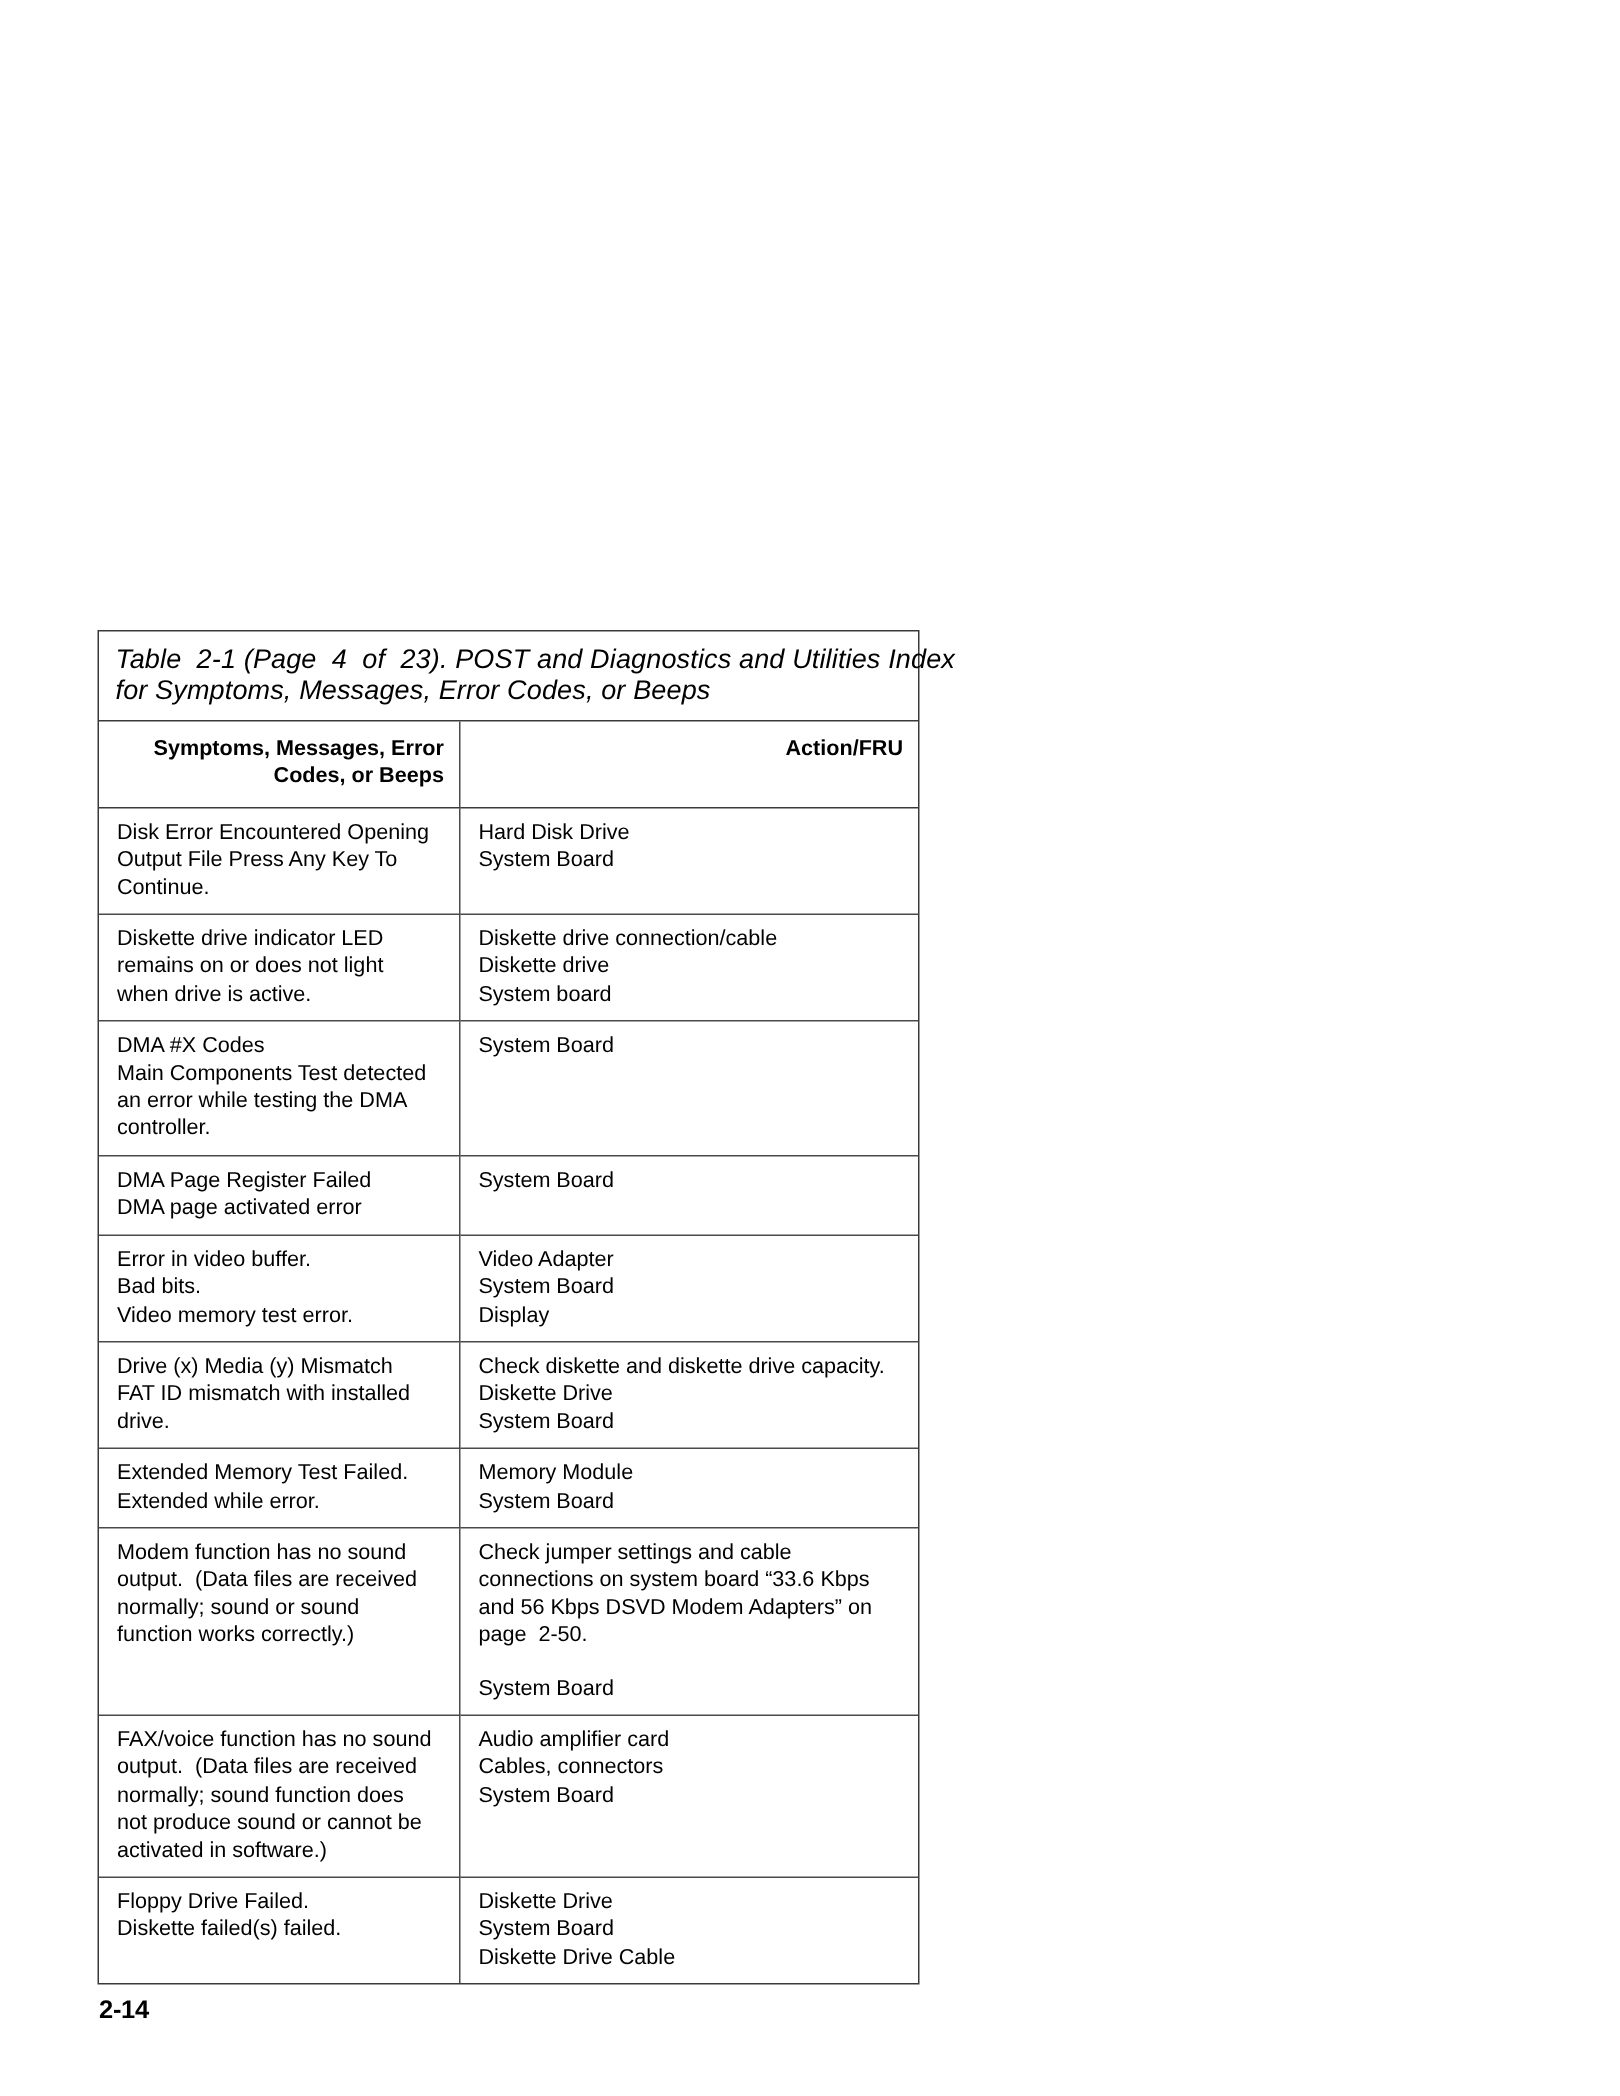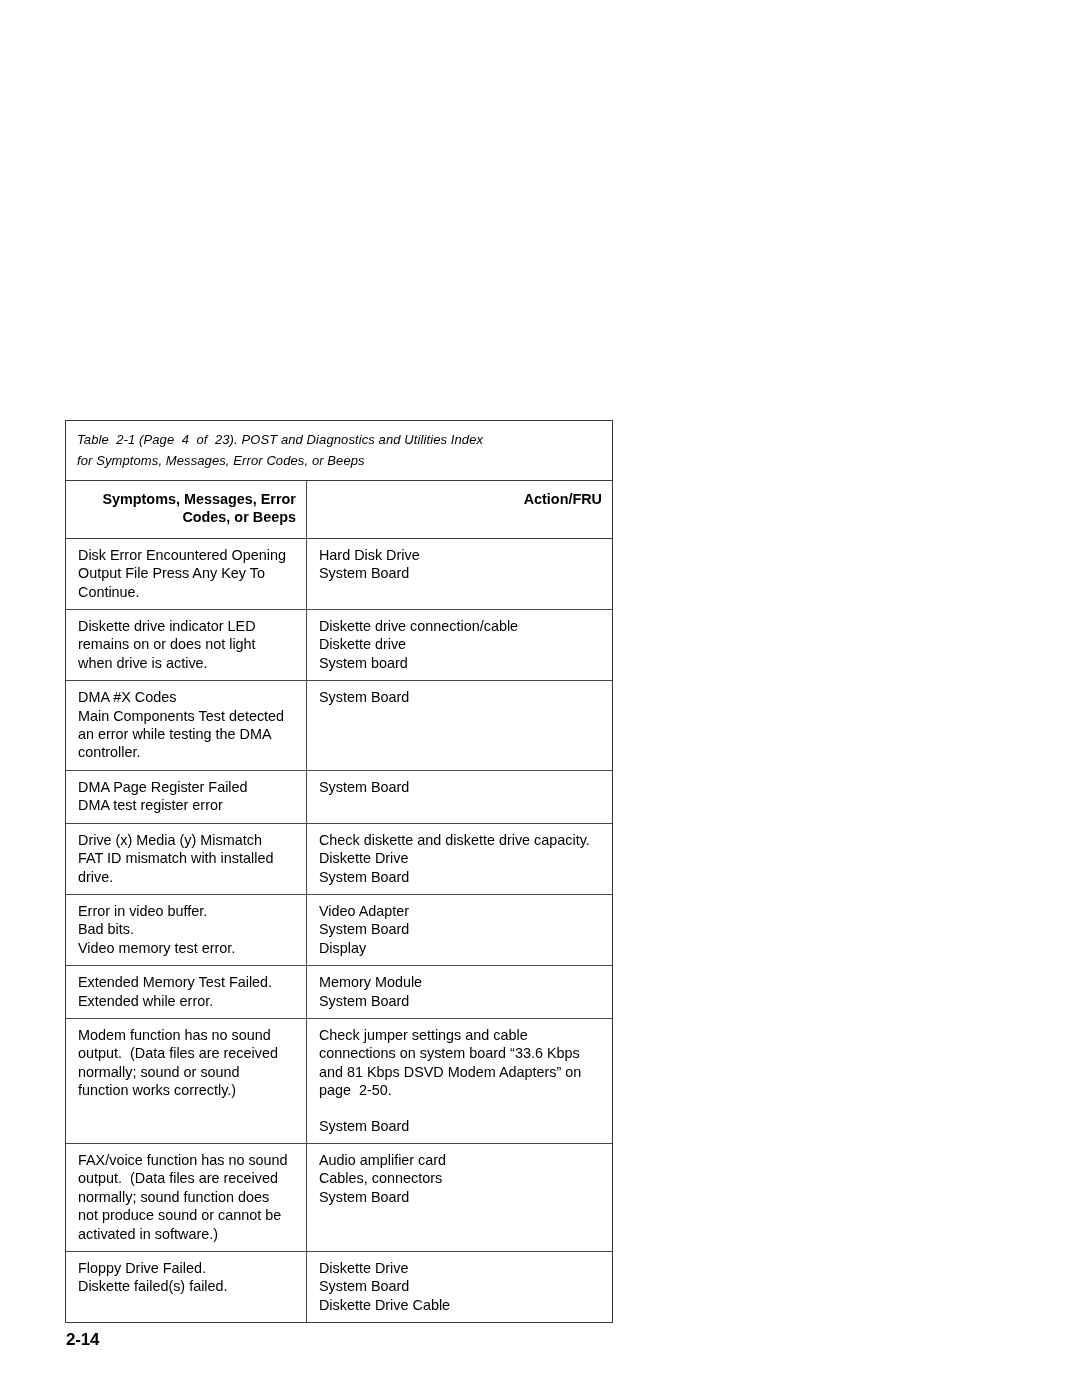--- a/index.html
+++ b/index.html
@@ -31,21 +31,21 @@
     top: 420px;
     width: 548px;
     border: 1.6px solid #3a3a3a;
     box-sizing: border-box;
     background: #fff;
   }
 
   .table-caption {
     padding: 8px 11px 9px 11px;
     font-style: italic;
-    font-size: 13px;
+    font-size: 18px;
     line-height: 21px;
     border-bottom: 1.6px solid #3a3a3a;
     letter-spacing: 0.1px;
   }
   .table-caption .cap-line { display: block; white-space: pre; }
 
   table.fru {
     border-collapse: collapse;
     width: 100%;
     table-layout: fixed;
@@ -116,38 +116,38 @@
           </tr>
           <tr>
             <td><span class="cell-lines"><span class="ln">Diskette drive indicator LED</span><span class="ln">remains on or does not light</span><span class="ln">when drive is active.</span></span></td>
             <td><span class="cell-lines"><span class="ln">Diskette drive connection/cable</span><span class="ln">Diskette drive</span><span class="ln">System board</span></span></td>
           </tr>
           <tr>
             <td><span class="cell-lines"><span class="ln">DMA #X Codes</span><span class="ln">Main Components Test detected</span><span class="ln">an error while testing the DMA</span><span class="ln">controller.</span></span></td>
             <td><span class="cell-lines"><span class="ln">System Board</span></span></td>
           </tr>
           <tr>
-            <td><span class="cell-lines"><span class="ln">DMA Page Register Failed</span><span class="ln">DMA test register error</span></span></td>
+            <td><span class="cell-lines"><span class="ln">DMA Page Register Failed</span><span class="ln">DMA page activated error</span></span></td>
             <td><span class="cell-lines"><span class="ln">System Board</span></span></td>
+          </tr>
+          <tr>
+            <td><span class="cell-lines"><span class="ln">Error in video buffer.</span><span class="ln">Bad bits.</span><span class="ln">Video memory test error.</span></span></td>
+            <td><span class="cell-lines"><span class="ln">Video Adapter</span><span class="ln">System Board</span><span class="ln">Display</span></span></td>
           </tr>
           <tr>
             <td><span class="cell-lines"><span class="ln">Drive (x) Media (y) Mismatch</span><span class="ln">FAT ID mismatch with installed</span><span class="ln">drive.</span></span></td>
             <td><span class="cell-lines"><span class="ln">Check diskette and diskette drive capacity.</span><span class="ln">Diskette Drive</span><span class="ln">System Board</span></span></td>
-          </tr>
-          <tr>
-            <td><span class="cell-lines"><span class="ln">Error in video buffer.</span><span class="ln">Bad bits.</span><span class="ln">Video memory test error.</span></span></td>
-            <td><span class="cell-lines"><span class="ln">Video Adapter</span><span class="ln">System Board</span><span class="ln">Display</span></span></td>
           </tr>
           <tr>
             <td><span class="cell-lines"><span class="ln">Extended Memory Test Failed.</span><span class="ln">Extended while error.</span></span></td>
             <td><span class="cell-lines"><span class="ln">Memory Module</span><span class="ln">System Board</span></span></td>
           </tr>
           <tr>
             <td><span class="cell-lines"><span class="ln">Modem function has no sound</span><span class="ln">output.  (Data files are received</span><span class="ln">normally; sound or sound</span><span class="ln">function works correctly.)</span></span></td>
-            <td><span class="cell-lines"><span class="ln">Check jumper settings and cable</span><span class="ln">connections on system board “33.6 Kbps</span><span class="ln">and 81 Kbps DSVD Modem Adapters” on</span><span class="ln">page  2-50.</span><span class="ln gap">System Board</span></span></td>
+            <td><span class="cell-lines"><span class="ln">Check jumper settings and cable</span><span class="ln">connections on system board “33.6 Kbps</span><span class="ln">and 56 Kbps DSVD Modem Adapters” on</span><span class="ln">page  2-50.</span><span class="ln gap">System Board</span></span></td>
           </tr>
           <tr>
             <td><span class="cell-lines"><span class="ln">FAX/voice function has no sound</span><span class="ln">output.  (Data files are received</span><span class="ln">normally; sound function does</span><span class="ln">not produce sound or cannot be</span><span class="ln">activated in software.)</span></span></td>
             <td><span class="cell-lines"><span class="ln">Audio amplifier card</span><span class="ln">Cables, connectors</span><span class="ln">System Board</span></span></td>
           </tr>
           <tr>
             <td><span class="cell-lines"><span class="ln">Floppy Drive Failed.</span><span class="ln">Diskette failed(s) failed.</span></span></td>
             <td><span class="cell-lines"><span class="ln">Diskette Drive</span><span class="ln">System Board</span><span class="ln">Diskette Drive Cable</span></span></td>
           </tr>
         </tbody>

